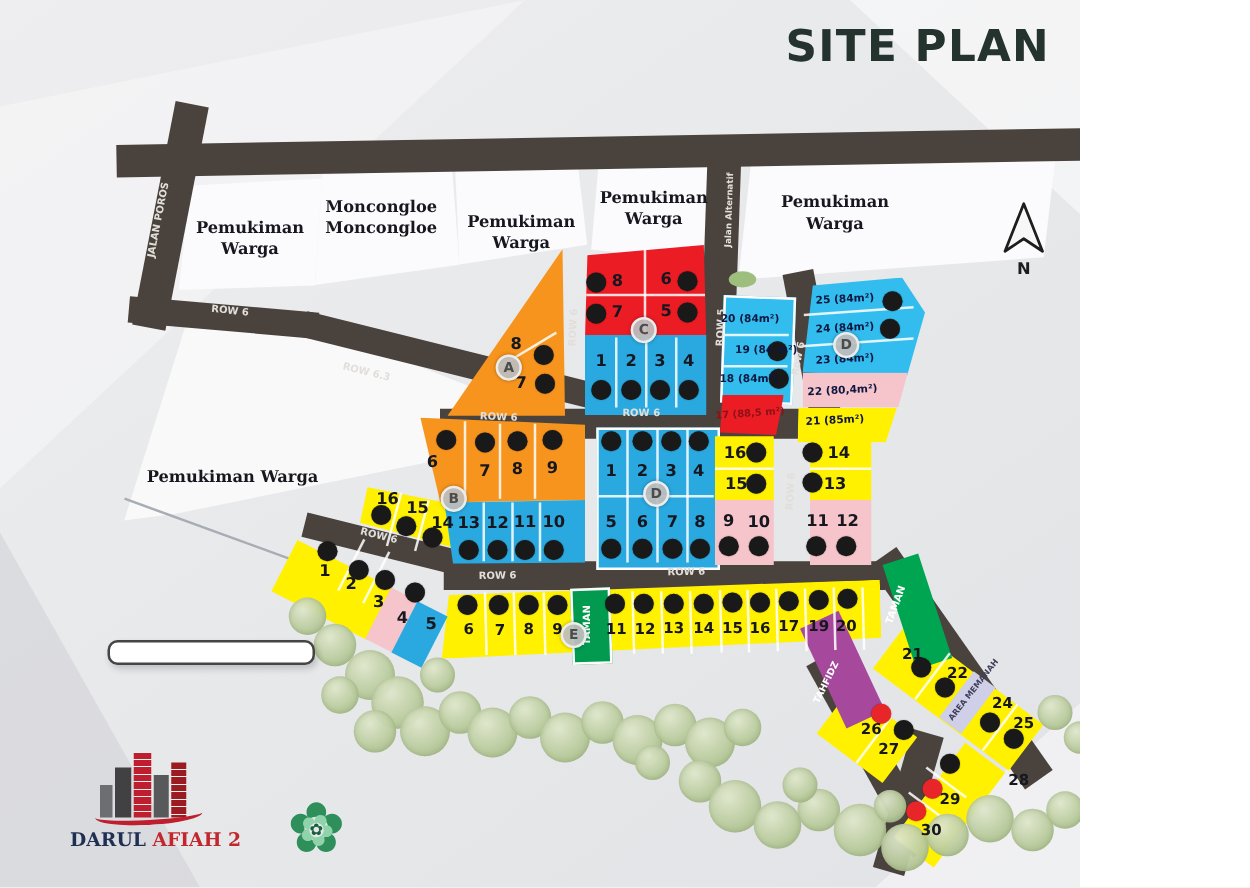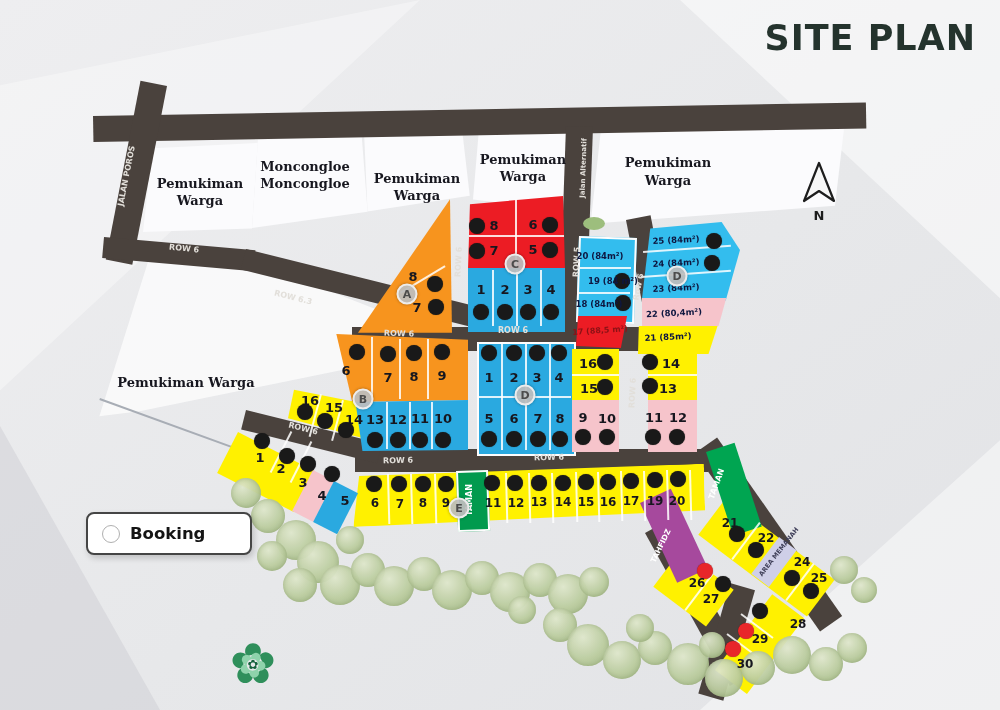--- a/index.html
+++ b/index.html
@@ -1,16 +1,16 @@
 <!DOCTYPE html>
 <html><head>
 <meta charset="utf-8">
 <style>
   html,body{margin:0;padding:0;}
-  #plan{position:relative;width:1000px;height:710px;overflow:hidden;
+  #plan{position:relative;width:864px;height:710px;overflow:hidden;
     background:linear-gradient(145deg,#eeeef0 0%,#e7e8ea 55%,#e2e3e6 100%);
     font-family:"DejaVu Sans",sans-serif;}
   .zone{position:absolute;}
   .maplabel{position:absolute;white-space:nowrap;font-weight:bold;line-height:1;
     font-family:"DejaVu Sans",sans-serif;}
   .maplabel.serif{font-family:"DejaVu Serif",serif;}
   .dot{position:absolute;border-radius:50%;z-index:7;box-shadow:0 0 1px rgba(0,0,0,.55);}
   .badge{position:absolute;width:17px;height:17px;border-radius:50%;z-index:9;
     background:rgba(189,189,189,.94);border:2px solid #ececec;color:#4c4c4c;
     font:bold 11px "DejaVu Sans",sans-serif;display:flex;align-items:center;justify-content:center;
@@ -51,26 +51,36 @@
   <div class="title">SITE PLAN</div>
 
   <div class="compass">
     <svg width="36" height="46" viewBox="0 0 36 44">
       <path d="M18 2 L33 40 L18 30 L3 40 Z" fill="#f7f7f7" stroke="#1d1d1d" stroke-width="2.2" stroke-linejoin="round"></path>
     </svg>
     <span class="nletter">N</span>
   </div>
 
   <div class="legend">
-    <div class="legend-row">
-      <span class="legend-dot" style="background: rgb(255, 255, 255); border: 1.5px solid rgb(176, 176, 176);"></span>
-      <span class="legend-label">Booking</span>
+  </div>
+
+  <div class="logo-darul">
+    <div class="bars">
+      <i style="left:0;width:10px;height:26px;background:#6d6e71"></i>
+      <i style="left:12px;width:13px;height:40px;background:#414042"></i>
+      <i style="left:27px;width:14px;height:52px;background:repeating-linear-gradient(#be1e2d 0 5px,rgba(255,255,255,.35) 5px 6px)"></i>
+      <i style="left:43px;width:12px;height:34px;background:#58595b"></i>
+      <i style="left:57px;width:12px;height:44px;background:repeating-linear-gradient(#9b1b21 0 5px,rgba(255,255,255,.3) 5px 6px)"></i>
+      <span class="swoosh"></span>
     </div>
-  </div>
-
+    <div class="darul-text">
+      <span class="w1">DARUL</span>
+      <span class="w2">AFIAH 2</span>
+    </div>
+  </div>
 
   <div class="logo-hamra">
     <div class="flower">
       <span class="petal-big">✿</span>
       <span class="petal-small">✿</span>
       <span class="petal-core">✿</span>
     </div>
   </div>
 
 <div class="zone" style="left: 0px; top: 0px; width: 1000px; height: 710px; background: rgba(255, 255, 255, 0.5); clip-path: polygon(68% 0%, 100% 0%, 100% 42%); z-index: 1;"></div>
@@ -258,21 +268,21 @@
     <span class="maplabel" style="left: 608px; top: 502px; font-size: 12px; color: rgb(23, 23, 31); transform: translate(-50%, -50%); z-index: 8;">16</span>
     <span class="maplabel" style="left: 631px; top: 501px; font-size: 12px; color: rgb(23, 23, 31); transform: translate(-50%, -50%); z-index: 8;">17</span>
     <span class="maplabel" style="left: 655px; top: 501px; font-size: 12px; color: rgb(23, 23, 31); transform: translate(-50%, -50%); z-index: 8;">19</span>
     <span class="maplabel" style="left: 677px; top: 501px; font-size: 12px; color: rgb(23, 23, 31); transform: translate(-50%, -50%); z-index: 8;">20</span>
     <span class="maplabel" style="left: 730px; top: 523px; font-size: 12px; color: rgb(23, 23, 31); transform: translate(-50%, -50%); z-index: 8;">21</span>
     <span class="maplabel" style="left: 766px; top: 538px; font-size: 12px; color: rgb(23, 23, 31); transform: translate(-50%, -50%); z-index: 8;">22</span>
     <span class="maplabel" style="left: 802px; top: 562px; font-size: 12px; color: rgb(23, 23, 31); transform: translate(-50%, -50%); z-index: 8;">24</span>
     <span class="maplabel" style="left: 819px; top: 578px; font-size: 12px; color: rgb(23, 23, 31); transform: translate(-50%, -50%); z-index: 8;">25</span>
     <span class="maplabel" style="left: 697px; top: 583px; font-size: 12px; color: rgb(23, 23, 31); transform: translate(-50%, -50%); z-index: 8;">26</span>
     <span class="maplabel" style="left: 711px; top: 599px; font-size: 12px; color: rgb(23, 23, 31); transform: translate(-50%, -50%); z-index: 8;">27</span>
-    <span class="maplabel" style="left: 798px; top: 624px; font-size: 12px; color: rgb(23, 23, 31); transform: translate(-50%, -50%); z-index: 8;">28</span>
+    <span class="maplabel" style="left: 815px; top: 624px; font-size: 12px; color: rgb(23, 23, 31); transform: translate(-50%, -50%); z-index: 8;">28</span>
     <span class="maplabel" style="left: 760px; top: 639px; font-size: 12px; color: rgb(23, 23, 31); transform: translate(-50%, -50%); z-index: 8;">29</span>
     <span class="maplabel" style="left: 745px; top: 664px; font-size: 12px; color: rgb(23, 23, 31); transform: translate(-50%, -50%); z-index: 8;">30</span>
     <span class="dot" style="left: 427px; top: 276px; width: 16px; height: 16px; background: rgb(25, 25, 25);"></span>
     <span class="dot" style="left: 428px; top: 299px; width: 16px; height: 16px; background: rgb(25, 25, 25);"></span>
     <span class="dot" style="left: 469px; top: 218px; width: 16px; height: 16px; background: rgb(25, 25, 25);"></span>
     <span class="dot" style="left: 542px; top: 217px; width: 16px; height: 16px; background: rgb(25, 25, 25);"></span>
     <span class="dot" style="left: 469px; top: 243px; width: 16px; height: 16px; background: rgb(25, 25, 25);"></span>
     <span class="dot" style="left: 542px; top: 242px; width: 16px; height: 16px; background: rgb(25, 25, 25);"></span>
     <span class="dot" style="left: 473px; top: 304px; width: 16px; height: 16px; background: rgb(25, 25, 25);"></span>
     <span class="dot" style="left: 497px; top: 304px; width: 16px; height: 16px; background: rgb(25, 25, 25);"></span>

